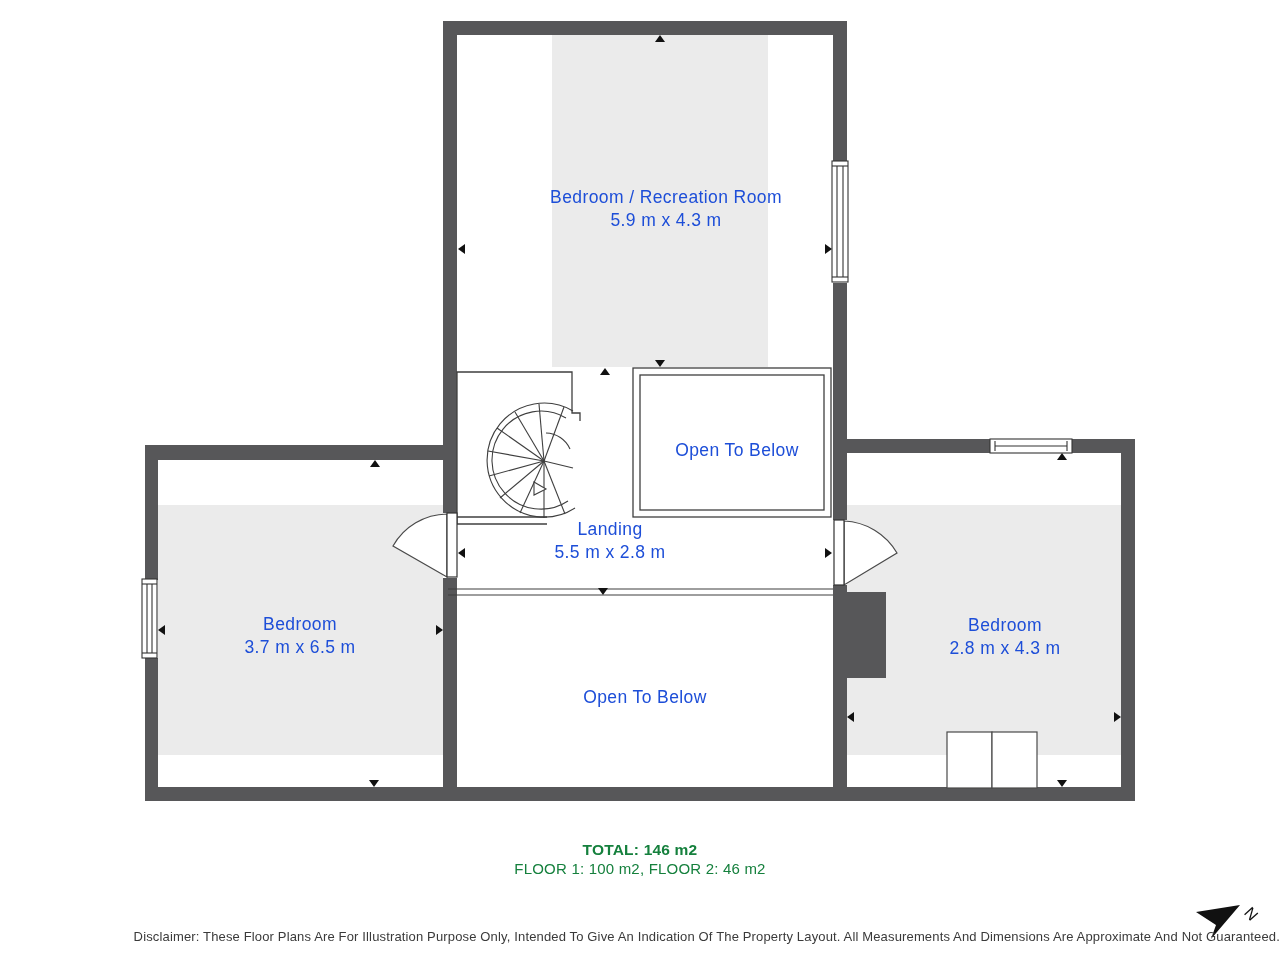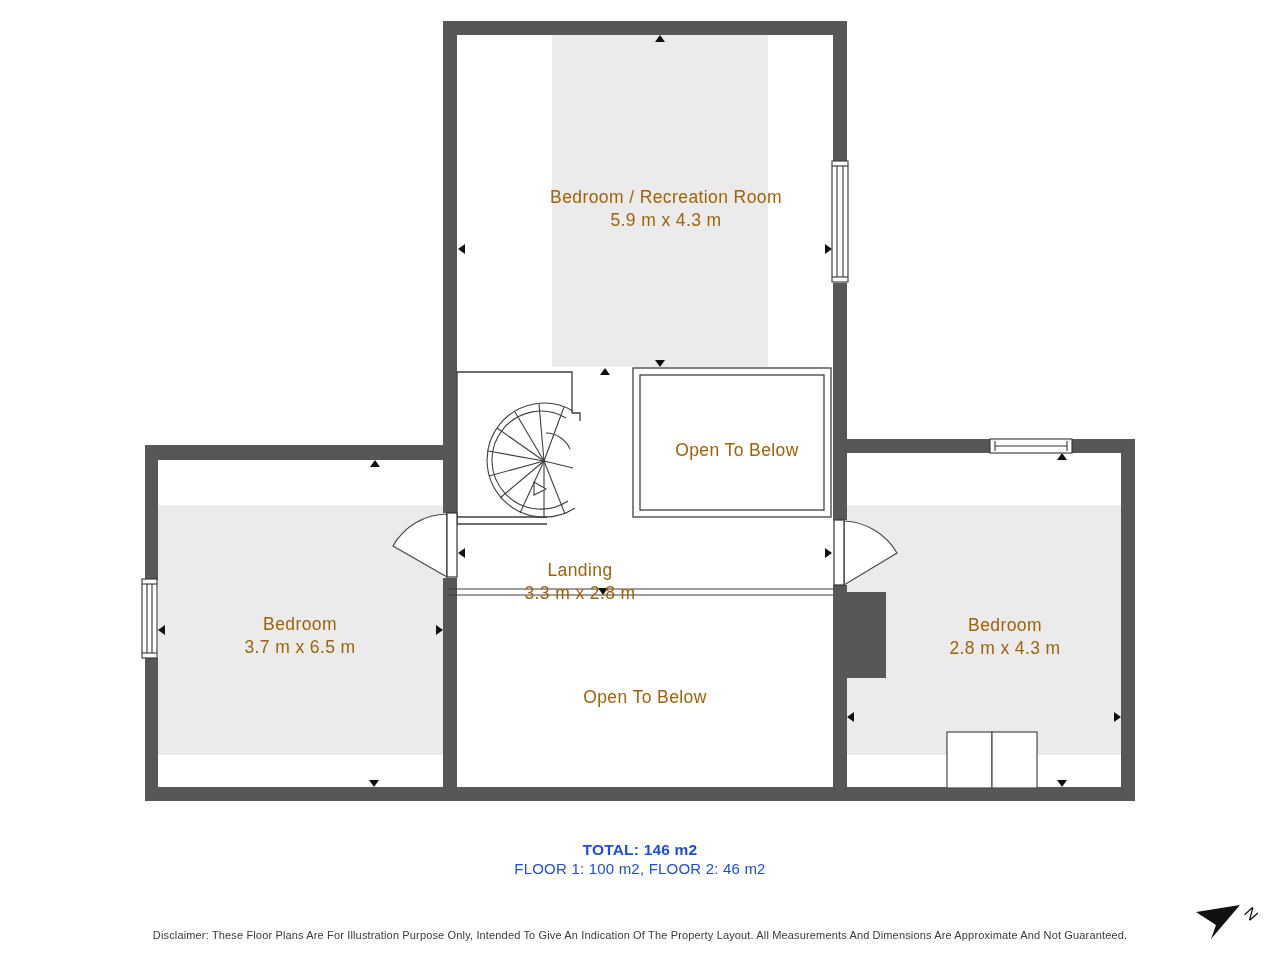--- a/index.html
+++ b/index.html
@@ -8,45 +8,45 @@
     width:1280px;height:960px;
     background:#ffffff;
     font-family:"Liberation Sans","DejaVu Sans",sans-serif;
     overflow:hidden;
   }
   .stage svg{position:absolute;left:0;top:0;}
   .room-label{
     position:absolute;
     transform:translate(-50%,-50%);
     text-align:center;
-    color:#a16207;
+    color:#1d4ed8;
     font-size:17.5px;
     letter-spacing:0.4px;
     line-height:23px;
     white-space:nowrap;
   }
   .summary{
     position:absolute;
     left:0;right:0;
     top:841px;
     text-align:center;
-    color:#1d4ed8;
+    color:#15803d;
     font-size:15px;
     letter-spacing:0.2px;
     line-height:18.5px;
     white-space:nowrap;
   }
   .summary .total{font-weight:bold;font-size:15.5px;}
   .disclaimer{
     position:absolute;
     left:0;right:0;
     top:929px;
-    text-align:center;
+    text-align:right;
     color:#3a3a3a;
-    font-size:11px;
+    font-size:13px;
     letter-spacing:0.15px;
     white-space:nowrap;
   }
 </style>
 </head>
 <body>
 
 <div class="stage">
 
   <svg width="1280" height="960" viewBox="0 0 1280 960">
@@ -187,23 +187,23 @@
 
   <div class="room-label" style="left:666px;top:209px;">
     <div>Bedroom / Recreation Room</div>
     <div>5.9 m x 4.3 m</div>
   </div>
 
   <div class="room-label" style="left:737px;top:450px;">
     <div>Open To Below</div>
   </div>
 
-  <div class="room-label" style="left:580px;top:541px;margin-top:41px;">
+  <div class="room-label" style="left:610px;top:541px;">
     <div>Landing</div>
-    <div>3.3 m x 2.8 m</div>
+    <div>5.5 m x 2.8 m</div>
   </div>
 
   <div class="room-label" style="left:300px;top:636px;">
     <div>Bedroom</div>
     <div>3.7 m x 6.5 m</div>
   </div>
 
   <div class="room-label" style="left:1005px;top:637px;">
     <div>Bedroom</div>
     <div>2.8 m x 4.3 m</div>

